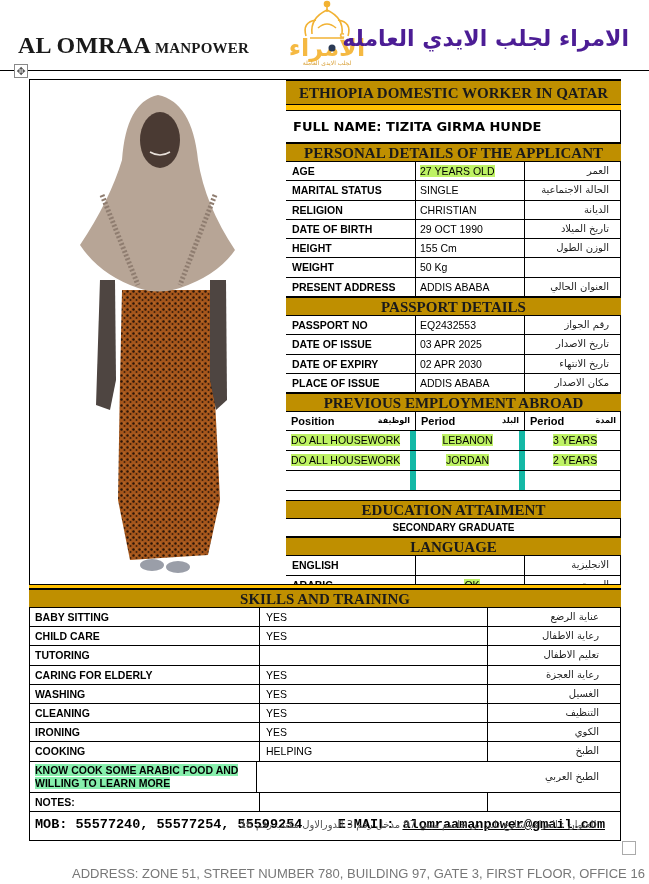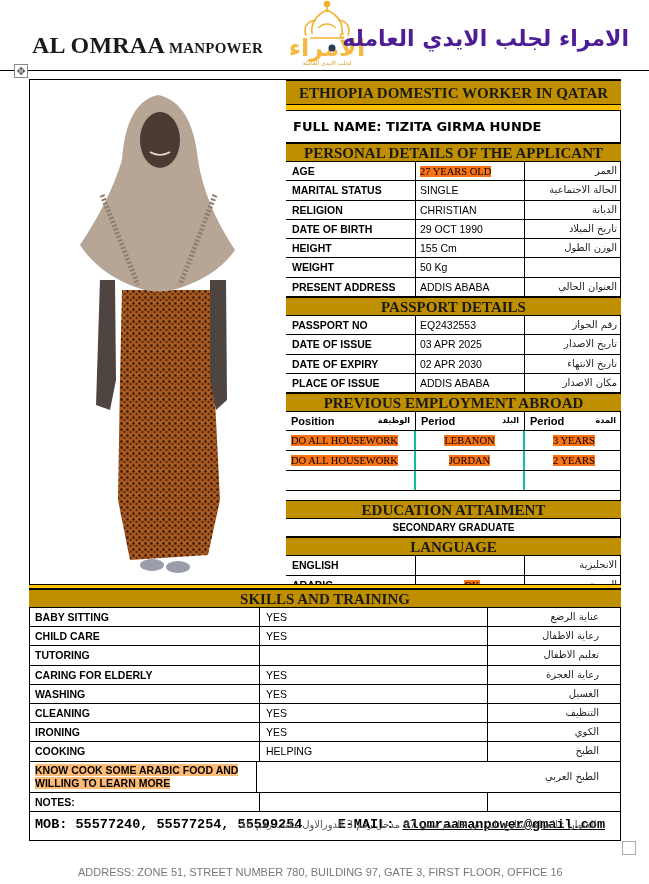--- a/index.html
+++ b/index.html
@@ -1,20 +1,20 @@
 <!DOCTYPE html>
 <html><head>
 <meta charset="utf-8">
 <style>
   * { box-sizing: border-box; margin: 0; padding: 0; }
   body { width: 649px; height: 884px; background: #ffffff; position: relative; overflow: hidden; font-family: "Liberation Sans", "DejaVu Sans", sans-serif; color: #000; }
 
   
   .hdr { position: absolute; left: 0; top: 0; width: 649px; height: 66px; }
-  .brand-en { position: absolute; left: 32px; top: 32px; font-family: "Liberation Serif", serif; font-weight: bold; font-size: 24px; color: #1a1a1a; letter-spacing: 0.2px; white-space: nowrap; }
+  .brand-en { position: absolute; left: 18px; top: 32px; font-family: "Liberation Serif", serif; font-weight: bold; font-size: 24px; color: #1a1a1a; letter-spacing: 0.2px; white-space: nowrap; }
   .brand-en .small { font-size: 15px; margin-left: 4px; }
   .brand-ar { position: absolute; right: 20px; top: 26px; font-family: "DejaVu Sans", sans-serif; font-weight: bold; font-size: 22px; color: #4c1d95; direction: rtl; white-space: nowrap; }
   .logo { position: absolute; left: 272px; top: 0; width: 110px; height: 66px; }
   .hdr-rule { position: absolute; left: 0; top: 70px; width: 649px; height: 1px; background: #000; }
   .move-handle { position: absolute; left: 14px; top: 64px; width: 14px; height: 14px; border: 1px solid #888; background: #fff; font-size: 11px; line-height: 12px; text-align: center; color: #555; }
 
   
   .frame { position: absolute; left: 29px; top: 79px; width: 592px; height: 762px; border: 1.5px solid #000; }
 
   .photo { position: absolute; left: 30px; top: 80px; width: 256px; height: 505px; background: #fff; overflow: hidden; }
@@ -22,50 +22,50 @@
   .right { position: absolute; left: 286px; top: 80px; width: 335px; }
   .bar { background: #bf8f00; border-bottom: 1px solid #000; border-top: 1px solid #000; font-family: "Liberation Serif", serif; font-weight: bold; color: #1a1a1a; text-align: center; white-space: nowrap; }
   .bar.big { height: 25px; font-size: 15px; line-height: 24px; }
   .bar.sec { height: 19px; font-size: 15px; line-height: 18px; }
   .ybar { height: 6px; background: #ffc000; border-bottom: 1px solid #000; }
   .fullname { height: 32px; font-weight: bold; font-size: 13px; line-height: 32px; padding-left: 7px; border-bottom: 1px solid #000; font-family: "DejaVu Sans", sans-serif; }
 
   .row { display: flex; height: 19.3px; border-bottom: 1px solid #000; font-size: 10.5px; line-height: 18px; }
   .c1 { width: 130px; padding-left: 6px; font-weight: bold; border-right: 1px solid #000; white-space: nowrap; overflow: hidden; }
   .c2 { width: 109px; padding-left: 4px; border-right: 1px solid #000; white-space: nowrap; overflow: hidden; }
-  .c3 { flex: 1; text-align: right; padding-right: 4px; font-size: 10px; font-family: "DejaVu Sans", sans-serif; color: #222; white-space: nowrap; overflow: hidden; direction: rtl; }
-  .hl { background: #f97316; font-family: Liberation Serif, serif; }
+  .c3 { flex: 1; text-align: right; padding-right: 12px; font-size: 10px; font-family: "DejaVu Sans", sans-serif; color: #222; white-space: nowrap; overflow: hidden; direction: rtl; }
+  .hl { background: #bef264; }
 
   .emp-head { display: flex; height: 19px; border-bottom: 1px solid #000; font-size: 11px; font-weight: bold; line-height: 18px; }
   .emp-head .h { display: flex; justify-content: space-between; padding: 0 5px; border-right: 1px solid #000; }
   .emp-head .h:last-child { border-right: none; }
   .emp-head .ar { font-size: 8px; font-family: "DejaVu Sans", sans-serif; }
   .emp-row { display: flex; height: 20px; border-bottom: 1px solid #000; font-size: 10.5px; line-height: 19px; }
-  .emp-row .e { border-right: 2px solid #14b8a6; padding: 0 5px; white-space: nowrap; overflow: hidden; }
+  .emp-row .e { border-right: 6px solid #14b8a6; padding: 0 5px; white-space: nowrap; overflow: hidden; }
   .emp-row .e:last-child { border-right: none; }
   .w1 { width: 130px; } .w2 { width: 109px; } .w3 { flex: 1; }
 
   .edu { height: 18px; text-align: center; font-size: 10px; font-weight: bold; line-height: 17px; border-bottom: 1px solid #000; }
 
   
   .skills { position: absolute; left: 29px; top: 584px; width: 592px; }
   .skills .ybar { height: 5px; border-top: 1px solid #000; }
   .srow { display: flex; height: 19.2px; border-bottom: 1px solid #000; font-size: 10.5px; line-height: 18px; }
   .srow.tall { height: 31px; }
   .s1 { width: 231px; padding-left: 6px; font-weight: bold; border-right: 1px solid #000; display: flex; align-items: center; }
   .s2 { width: 228px; padding-left: 6px; border-right: 1px solid #000; display: flex; align-items: center; }
   .s3 { flex: 1; padding-right: 22px; text-align: right; font-size: 10px; font-family: "DejaVu Sans", sans-serif; color: #222; direction: rtl; display: flex; align-items: center; }
   .cook-ar { line-height: 13px; font-weight: bold; font-size: 10.5px; }
-  .cook-ar span { background: #fdba74; }
+  .cook-ar span { background: #86efac; }
 
   .contact { display: flex; justify-content: space-between; height: 26px; padding: 0 16px 0 6px; font-weight: bold; font-size: 13.5px; line-height: 26px; font-family: Liberation Mono, monospace; }
   .contact .email-link { text-decoration: underline; }
 
   .addr-ar { position: absolute; left: 240px; top: 819px; font-size: 10px; color: #555; direction: rtl; font-family: "DejaVu Sans", sans-serif; white-space: nowrap; }
-  .addr-en { position: absolute; left: 78px; top: 866px; font-size: 11px; color: #777; white-space: nowrap; font-family: "Liberation Sans", sans-serif; }
+  .addr-en { position: absolute; left: 72px; top: 866px; font-size: 13px; color: #777; white-space: nowrap; font-family: "Liberation Sans", sans-serif; }
   .corner-box { position: absolute; left: 622px; top: 841px; width: 14px; height: 14px; border: 1px solid #aaa; }
 </style>
 </head>
 <body>
 
 <div class="hdr">
   <div class="brand-en">
     <span>AL OMRAA</span><span class="small">MANPOWER</span>
   </div>
   <svg class="logo" viewBox="0 0 110 66">

